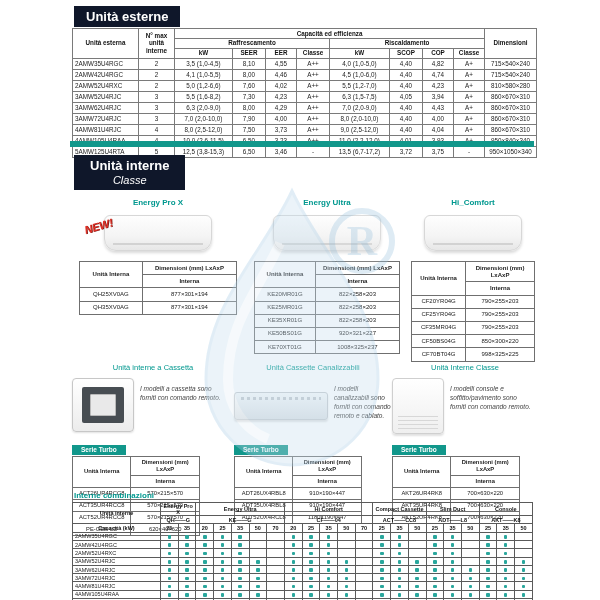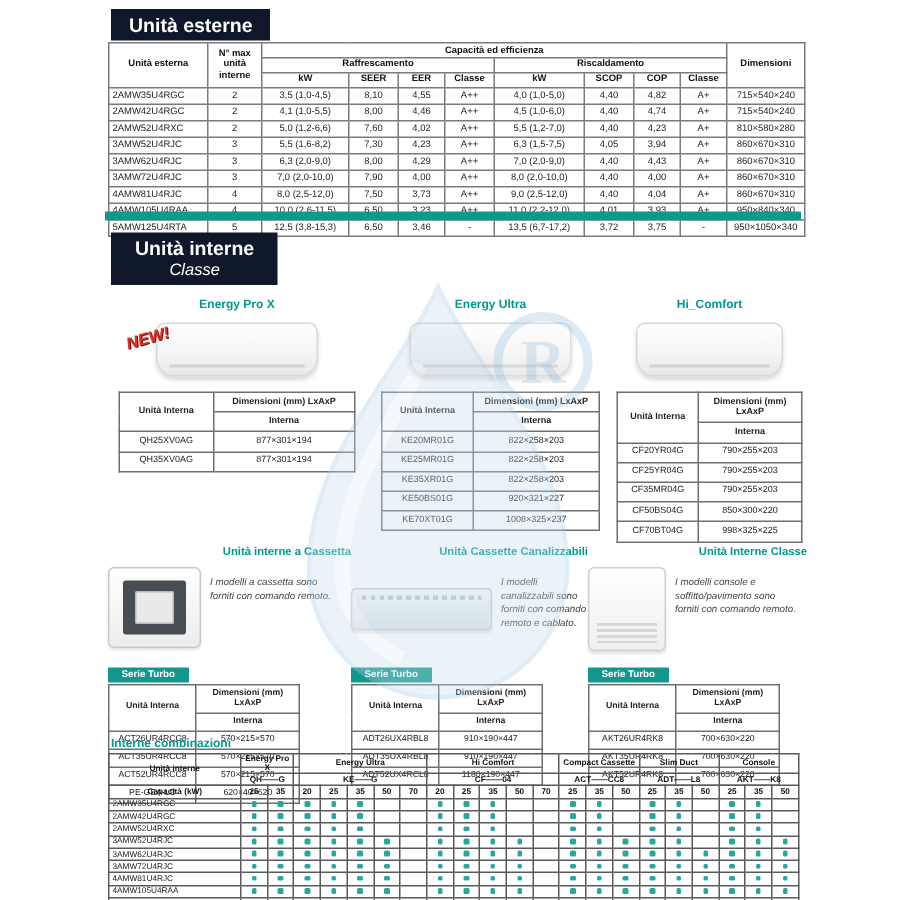--- a/index.html
+++ b/index.html
@@ -35,21 +35,21 @@
             font-size:11px;font-weight:bold;font-style:italic;color:#e03026;
             text-shadow:0.6px 0.6px 0 #6d150f;z-index:6;}
   .ptab th,.ptab td{font-size:6px;border:1px solid #6f6f6f;padding:2.5px 1px;text-align:center;line-height:1.2;}
   .ptab{margin:0 auto;}
   .ptab.w1{width:158px;} .ptab.w2{width:146px;} .ptab.w3{width:124px;}
 
   
   #sec3-row{position:absolute;left:72px;top:363px;width:466px;display:flex;z-index:1;}
   .s3col{position:relative;}
   .s3col.c1{width:162px;} .s3col.c2{width:158px;} .s3col.c3{width:146px;}
-  .s3title{font-size:7.5px;font-weight:bold;color:#00988f;text-align:right;margin:0 0 4px;}
+  .s3title{font-size:7.5px;font-weight:normal;color:#00988f;text-align:center;margin:0 0 4px;}
   .s3body{display:flex;gap:6px;align-items:flex-start;min-height:62px;}
   .desc{font-size:6.5px;font-style:italic;color:#444;line-height:1.4;padding-top:8px;width:82px;}
   .serie{display:inline-block;background:#11978b;color:#fff;font-size:6.5px;font-weight:bold;
          padding:1.5px 9px;margin:2px 0 0;}
   .s3tab th,.s3tab td{font-size:5.8px;border:1px solid #6f6f6f;padding:2px 1px;text-align:center;line-height:1.2;}
   .s3tab{width:128px;}
   .accas{flex:0 0 auto;width:60px;height:52px;margin-top:2px;background:linear-gradient(180deg,#fff,#ececec);
          border:1px solid #c7c7c7;border-radius:4px;position:relative;box-shadow:0 1px 2px rgba(0,0,0,.12);}
   .accas:before{content:"";position:absolute;left:9px;right:9px;top:8px;bottom:8px;background:#474d52;border-radius:2px;}
   .accas:after{content:"";position:absolute;left:17px;right:17px;top:15px;bottom:15px;background:#e9e9e9;

